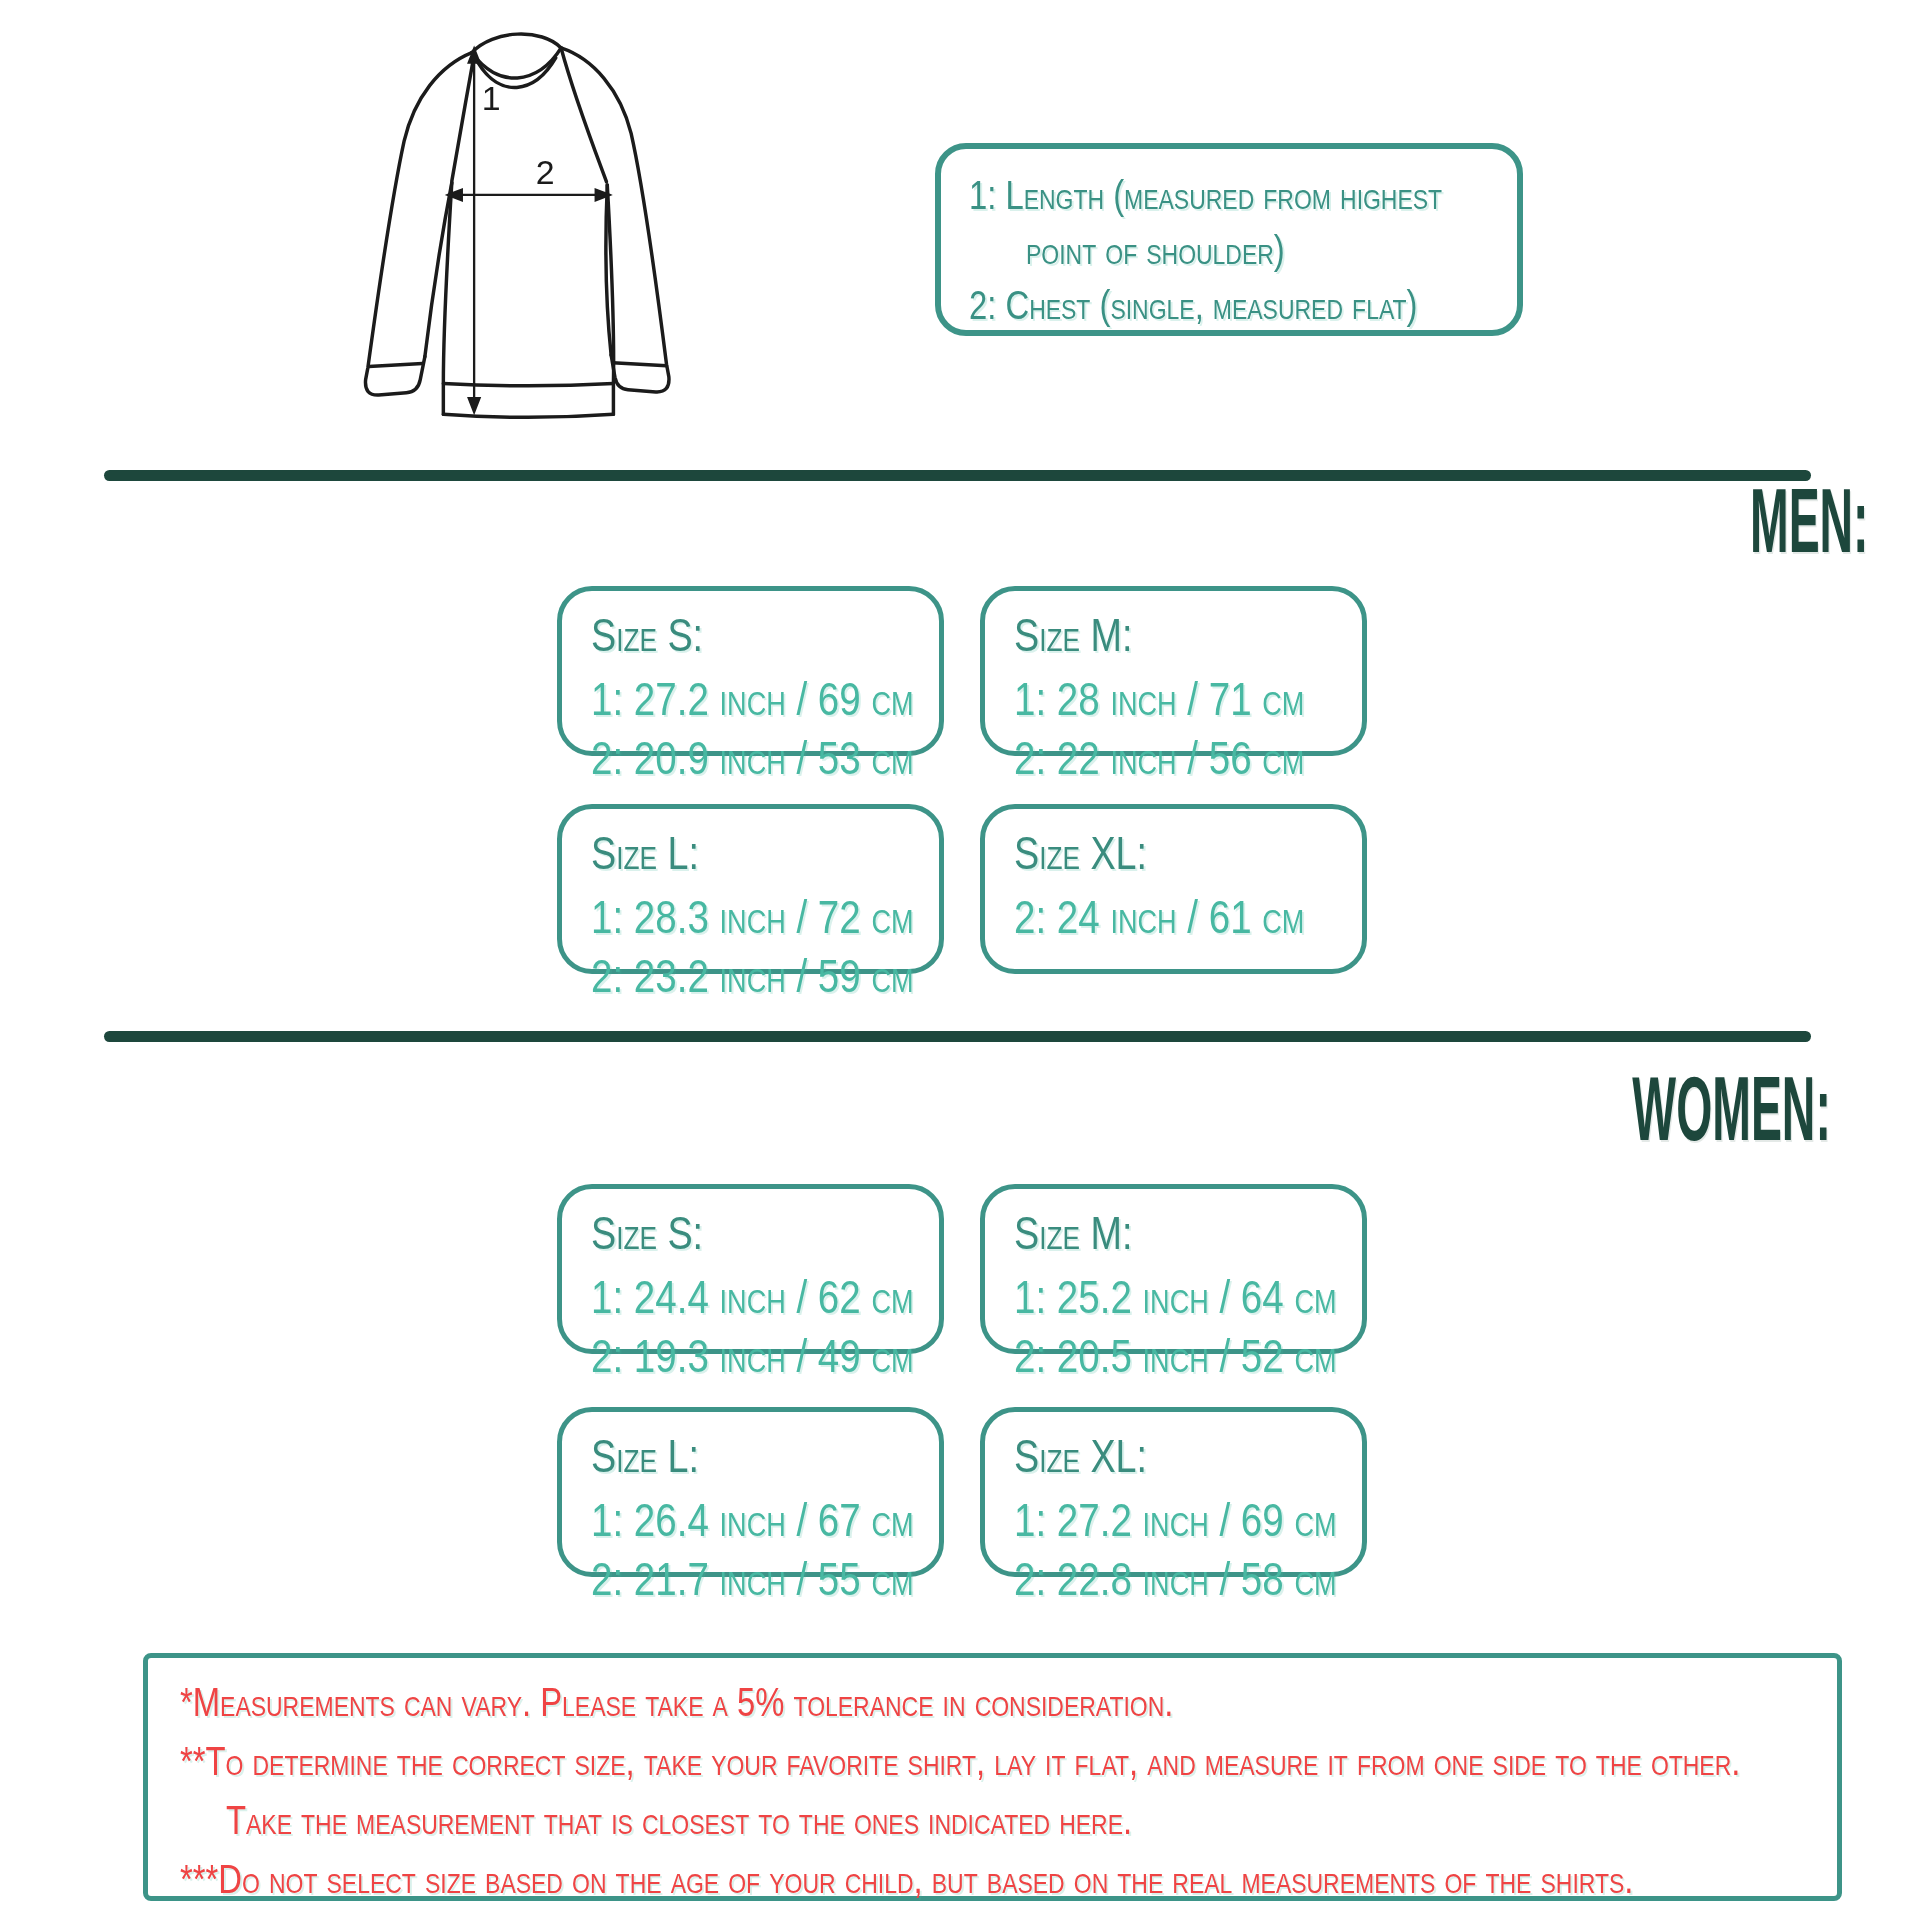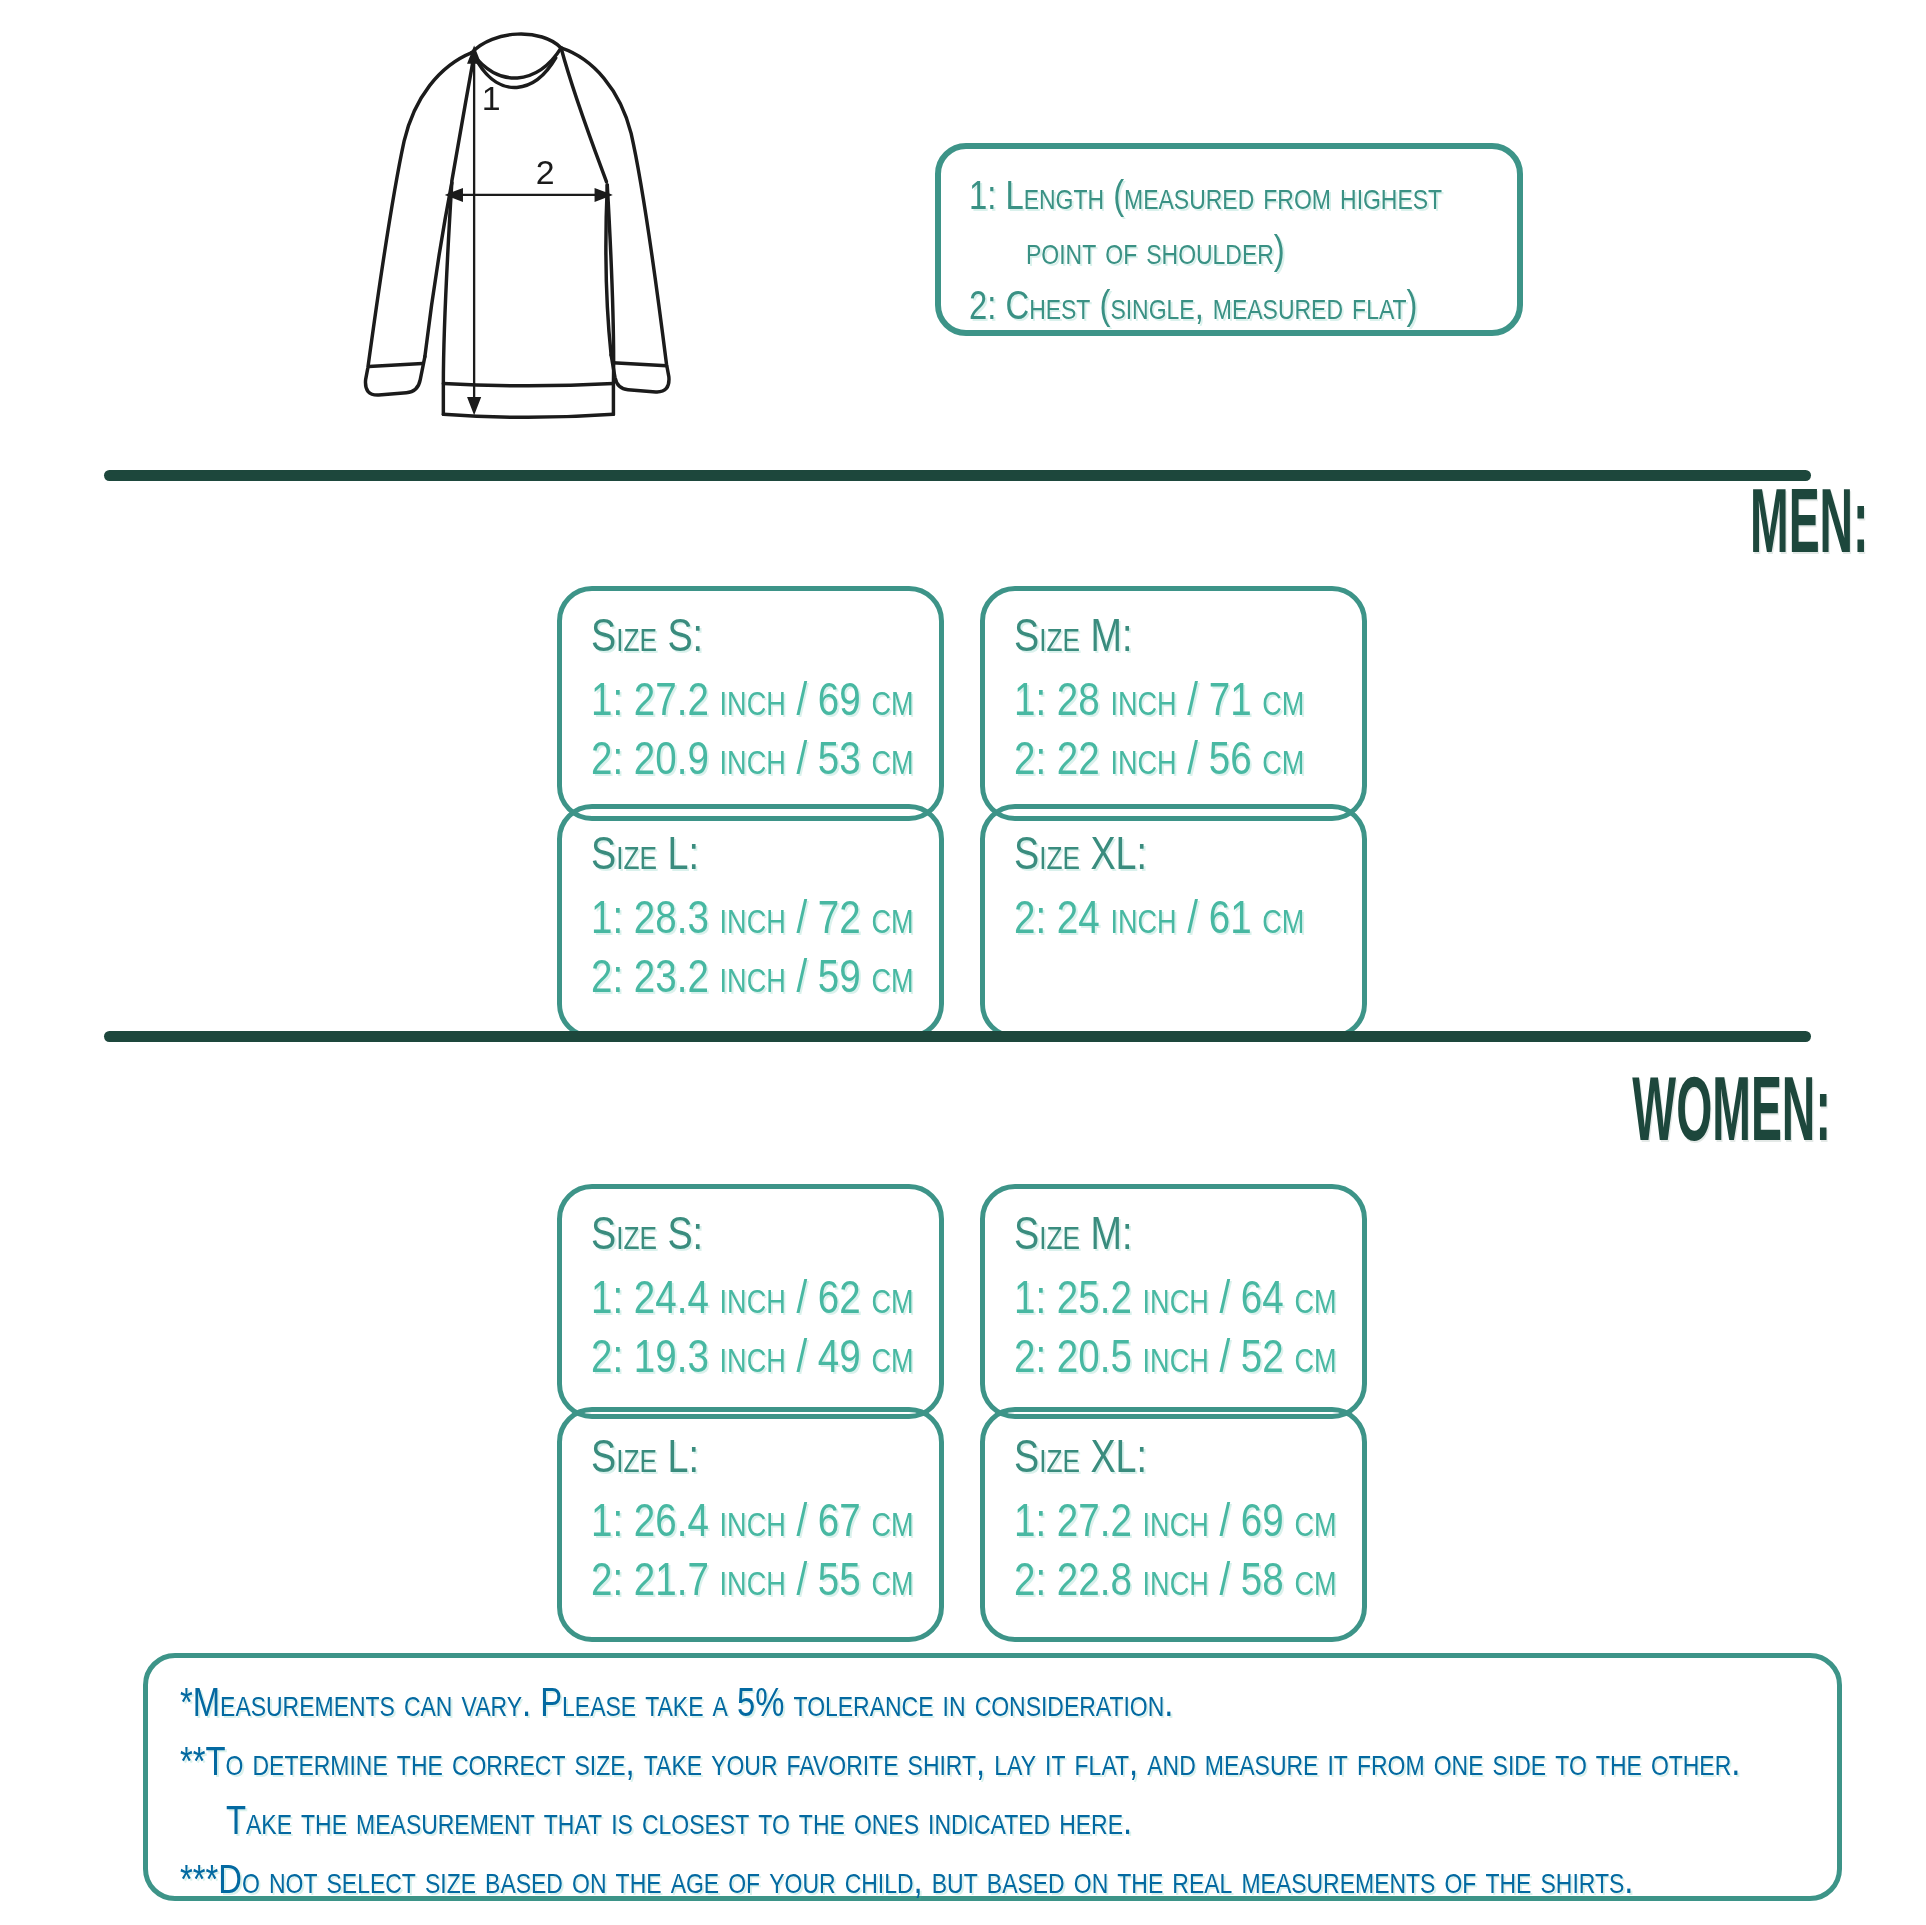--- a/index.html
+++ b/index.html
@@ -32,39 +32,39 @@
     position:absolute;left:0;width:1926px;text-align:right;color:#1d473c;
     font-size:91px;font-weight:bold;line-height:85px;
     text-shadow:2.3px 2.3px 0 rgba(29,71,60,0.12);
   }
   #men-heading{top:478px;}
   #women-heading{top:1066px;}
   .heading-inner{display:inline-block;transform:scaleX(0.51);transform-origin:50% 50%;white-space:nowrap;}
 
   
   .size-box{
-    position:absolute;width:387px;height:235px;box-sizing:border-box;
+    position:absolute;width:387px;height:170px;box-sizing:border-box;
     border:5.4px solid #3d9488;border-radius:35px;padding:17px 3px 0 29px;
   }
   .size-label{font-size:46px;line-height:55px;color:#3a8c7e;margin-bottom:6.2px;}
   .size-line{font-size:47px;line-height:59px;color:#48b8a2;}
   #men-s   {left:557px; top:586px;}
   #men-m   {left:980px;top:586px;}
   #men-l   {left:557px; top:804px;}
   #men-xl  {left:980px;top:804px;}
   #women-s {left:557px; top:1184px;}
   #women-m {left:980px;top:1184px;}
   #women-l {left:557px; top:1407px;}
   #women-xl{left:980px;top:1407px;}
 
   
   .notes-box{
     position:absolute;left:143px;top:1653px;width:1699px;height:248px;
-    border:5.4px solid #3d9488;border-radius:32px;box-sizing:border-box;
-    padding:15.4px 28px 0 32px;color:#0369a1;font-size:40px;
+    border:5.4px solid #3d9488;border-radius:8px;box-sizing:border-box;
+    padding:15.4px 28px 0 32px;color:#ef4444;font-size:40px;
   }
   .note-line{line-height:59px;}
   .note-line.indent{padding-left:46px;}
 </style>
 </head>
 <body>
 
 <div id="canvas">
 
   <svg id="shirt" viewBox="0 0 460 525">

